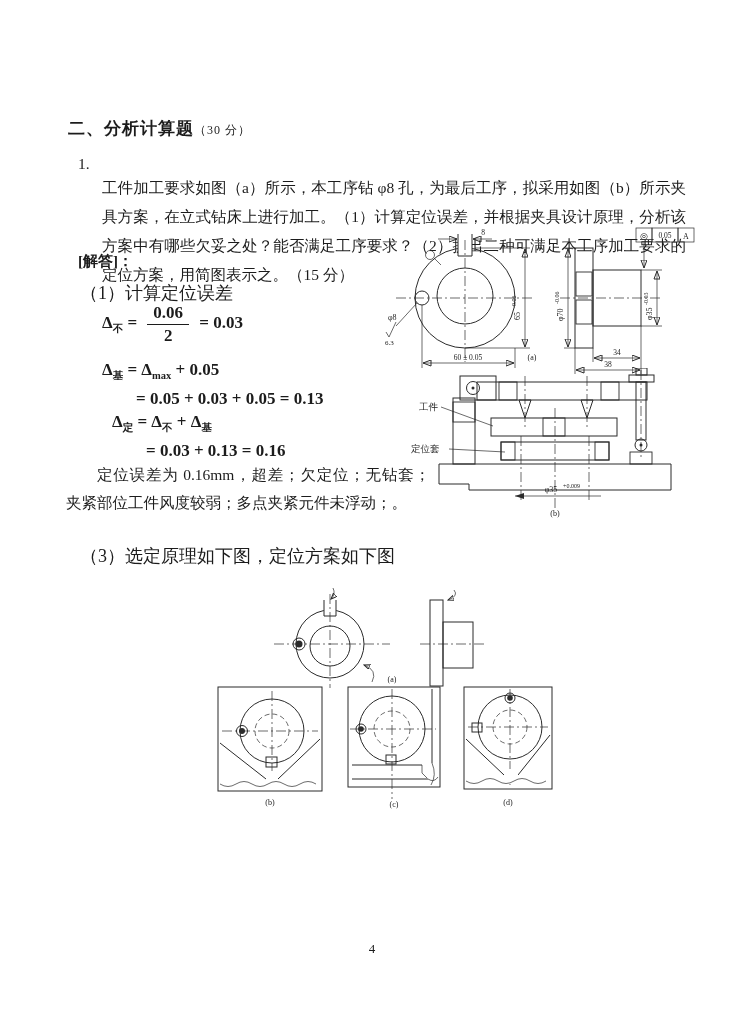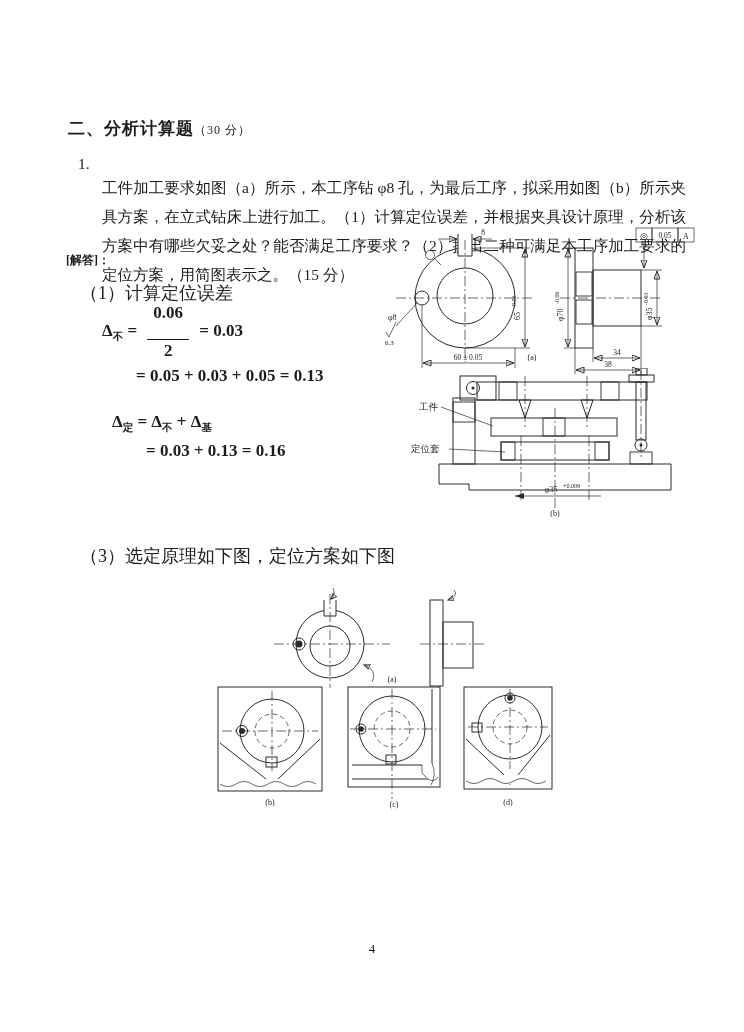--- a/index.html
+++ b/index.html
@@ -6,25 +6,25 @@
   .page { position:relative; width:744px; height:1032px; margin:0 auto; background:#ffffff;
           font-family:"Liberation Serif","DejaVu Serif",serif; color:#1c1c1c; overflow:hidden; }
   .abs { position:absolute; }
   .heading { font-size:17px; font-weight:bold; letter-spacing:1px; }
   .heading .pts { font-weight:normal; font-size:12px; }
   .q { display:flex; gap:8px; font-size:15.5px; line-height:29px; }
   .q .num { flex:0 0 16px; }
   .q .body { flex:1; text-align:justify;margin-top:24px; }
   .bold { font-weight:bold; }
   .t15 { font-size:18px; }
-  .t16 { font-size:12px; }
+  .t16 { font-size:15px;margin-left:12px; }
   .formula { font-size:17px;font-weight:bold; }
   .formula .sub { font-size:10.5px; vertical-align:-4px; }
   .frac { display:inline-block; text-align:center; vertical-align:middle; margin:0 6px; }
-  .frac .num { display:block; border-bottom:1.2px solid #1c1c1c; padding:0 6px 16px; }
+  .frac .num { display:block; border-bottom:1.2px solid #1c1c1c; padding:0 6px 1px; }
   .frac .den { display:block; padding-top:1px; }
   .fline2 { padding-left:34px; margin-top:6px; }
   .concl { width:364px; text-align:justify; text-indent:2em; line-height:28px; font-size:15.5px; }
   .pagenum { width:744px; text-align:center; font-size:13px; }
   svg line, svg path, svg rect, svg circle, svg polyline, svg polygon { stroke:#2b2b2b; fill:none; stroke-width:1; }
   svg .cl   { stroke-dasharray:10 3 2 3; stroke-width:0.7; }
   svg .dash { stroke-dasharray:5 3; }
   svg .dim  { stroke-width:0.7; }
   svg .fillk { fill:#2b2b2b; stroke:none; }
   svg .wht  { fill:#ffffff; stroke:none; }
@@ -53,32 +53,38 @@
     <span>Δ</span><span class="sub">不</span>
     <span>=</span>
     <span class="frac">
       <span class="num">0.06</span>
       <span class="den">2</span>
     </span>
     <span>= 0.03</span>
   </div>
 
   <div class="abs formula" style="left:102px; top:360px;">
+    <div>
+      <span>Δ</span><span class="sub">基</span>
+      <span>= Δ</span><span class="sub">max</span>
+      <span>+ 0.05</span>
+    </div>
     <div class="fline2">= 0.05 + 0.03 + 0.05 = 0.13</div>
   </div>
 
   <div class="abs formula" style="left:112px; top:412px;">
     <div>
       <span>Δ</span><span class="sub">定</span>
       <span>= Δ</span><span class="sub">不</span>
       <span>+ Δ</span><span class="sub">基</span>
     </div>
     <div class="fline2">= 0.03 + 0.13 = 0.16</div>
   </div>
 
+  <div class="abs concl" style="left:66px; top:461px;">定位误差为 0.16mm，超差；欠定位；无钻套；夹紧部位工件风度较弱；多点夹紧元件未浮动；。</div>
 
   <div class="abs t15" style="left:80px; top:544px;">（3）选定原理如下图，定位方案如下图</div>
 
   <div class="abs" style="left:380px; top:226px;">
   <svg width="320" height="150" viewBox="0 0 320 150">
     <defs>
       <marker id="aE" markerWidth="9" markerHeight="8" refX="8" refY="3" orient="auto" markerUnits="userSpaceOnUse">
             <path d="M0,0L8,3L0,6z" fill="#2b2b2b" stroke="none"></path>
           </marker>
       <marker id="aS" markerWidth="9" markerHeight="8" refX="0" refY="3" orient="auto" markerUnits="userSpaceOnUse">

